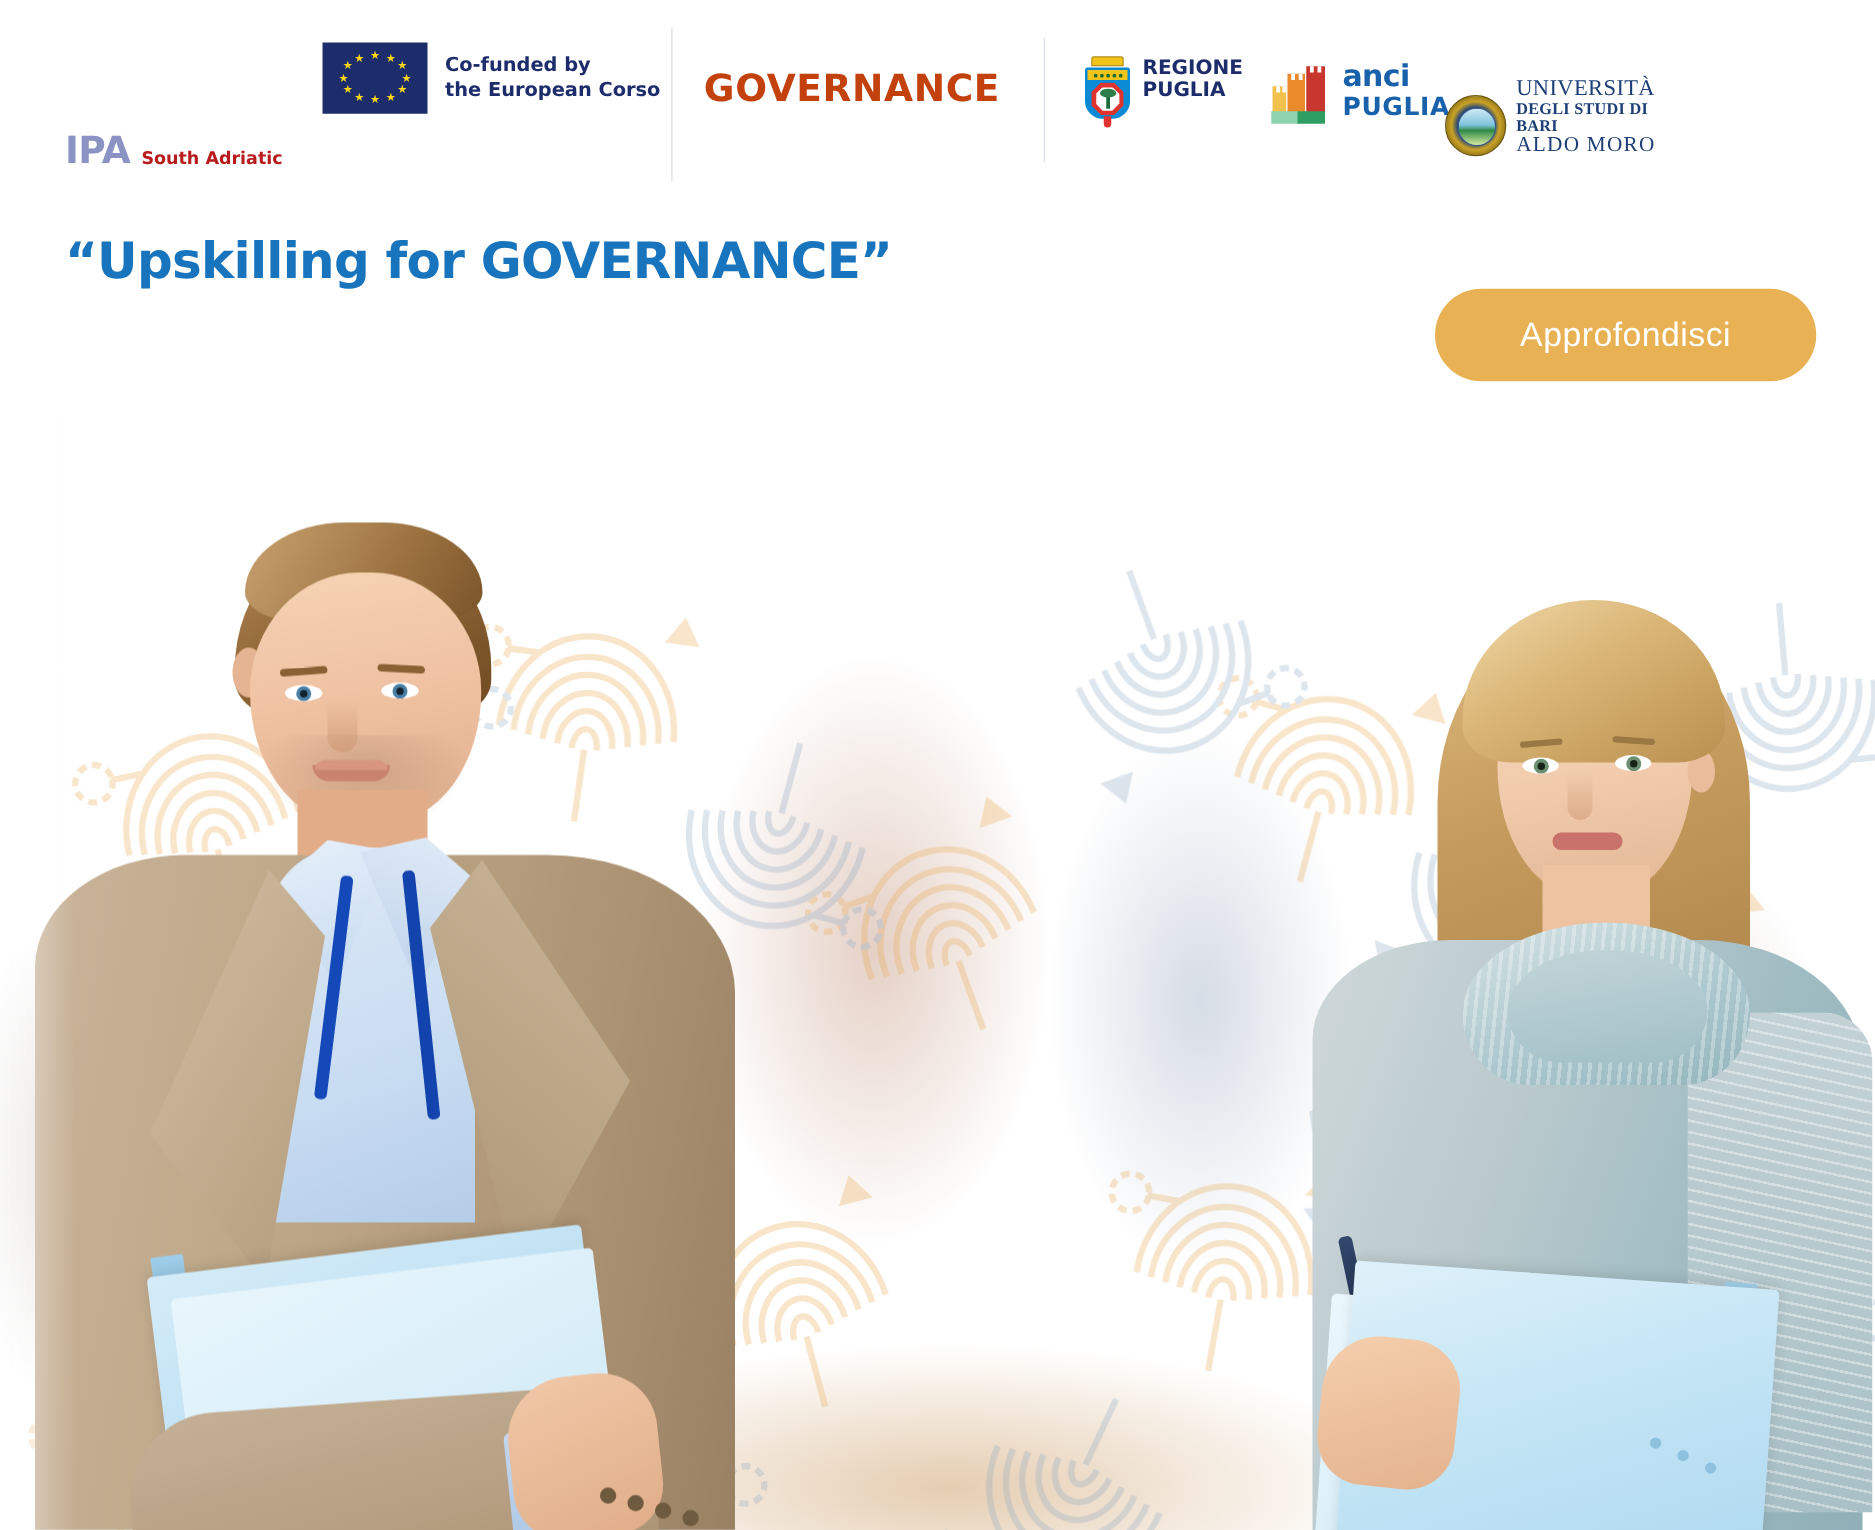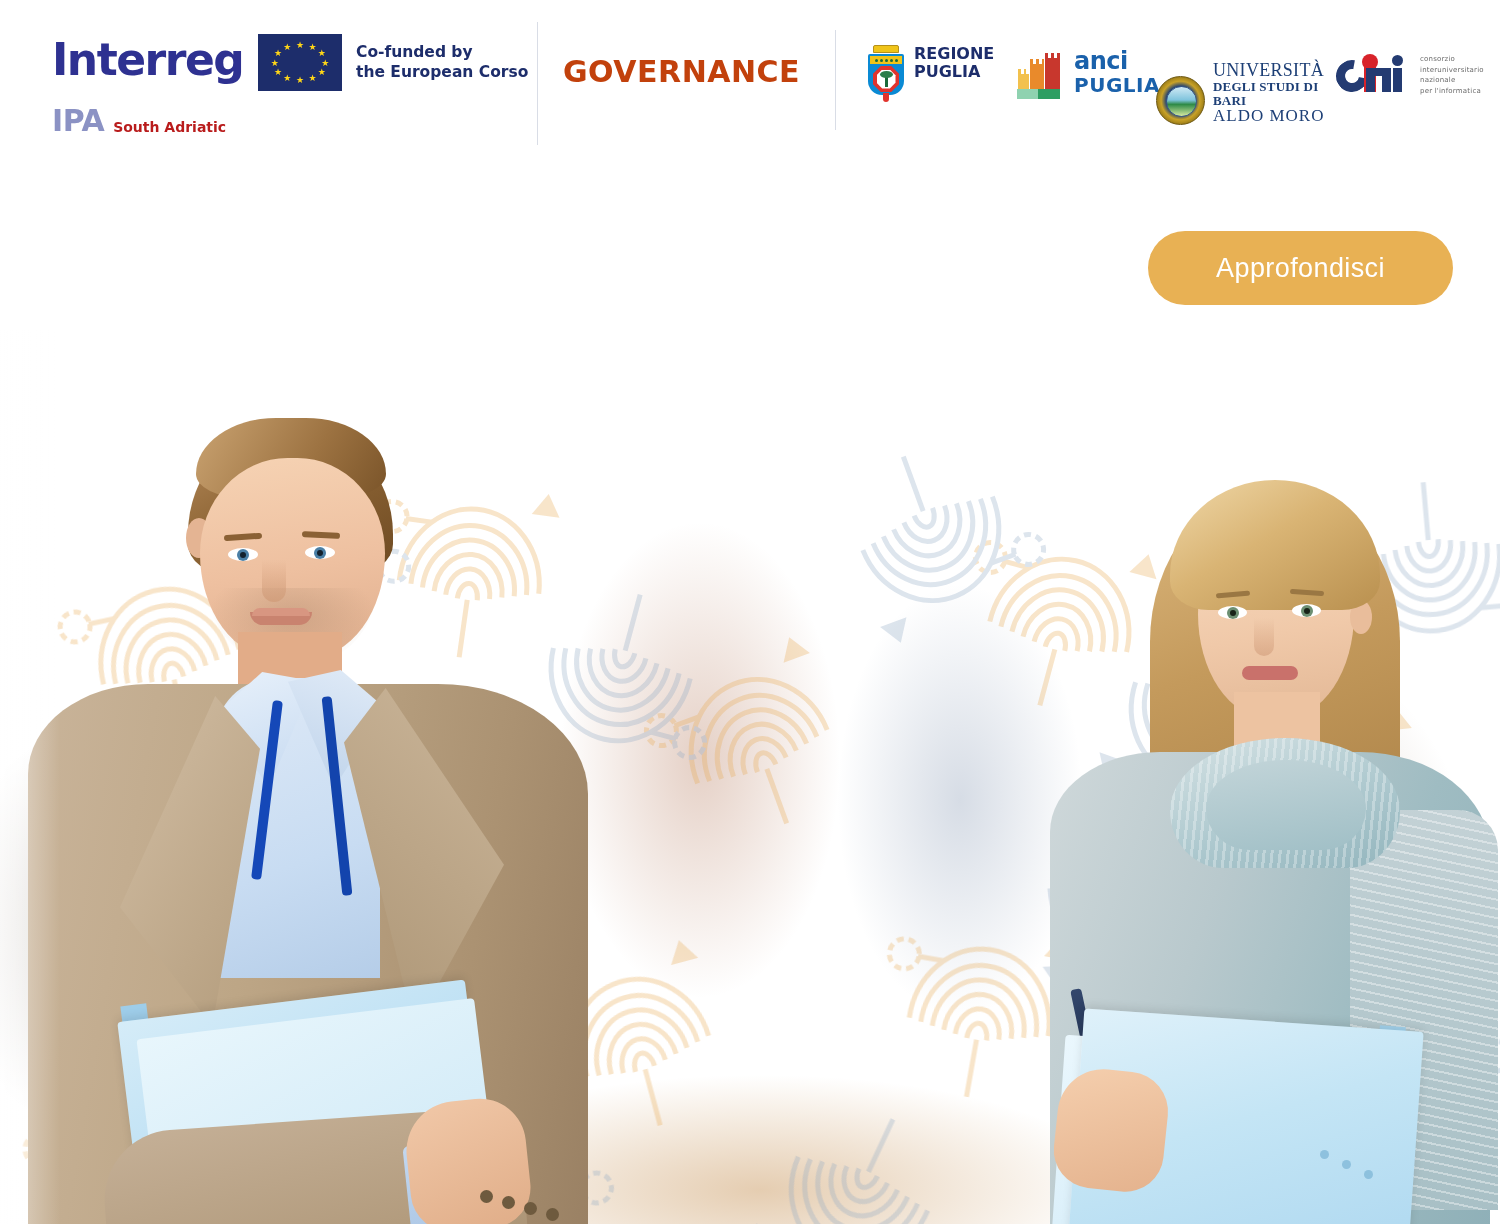--- a/index.html
+++ b/index.html
@@ -502,21 +502,20 @@
     <div class="w-dots" style="left:300px;top:690px;"></div>
     <div class="w-dots" style="left:322px;top:700px;"></div>
     <div class="w-dots" style="left:344px;top:710px;"></div>
   </div>
 </div>
 
 <header class="header">
   <div class="logo-row">
 
     <div class="interreg-block">
-      <div class="interreg-word">Interreg</div>
       <div class="ipa-row">
         <span class="ipa-word">IPA</span>
         <span class="ipa-sub">South Adriatic</span>
       </div>
     </div>
 
     <div class="eu-group">
       <div class="eu-flag">
         <span class="eu-star" style="left:50%;top:20%">★</span>
         <span class="eu-star" style="left:65%;top:23.5%">★</span>
@@ -592,39 +591,22 @@
 
       <div class="uniba">
         <div class="uniba-seal"></div>
         <div class="uniba-txt">
           <div class="uniba-1">UNIVERSITÀ</div>
           <div class="uniba-2">DEGLI STUDI DI BARI</div>
           <div class="uniba-3">ALDO MORO</div>
         </div>
       </div>
 
-      <div class="cini">
-        <div class="cini-mark">
-          <div class="cini-c"></div>
-          <div class="cini-redbar"></div>
-          <div class="cini-red"></div>
-          <div class="cini-n"></div>
-            <div class="cini-n2"></div>
-            <div class="cini-n3"></div>
-          <div class="cini-i"></div>
-            <div class="cini-idot"></div>
-        </div>
-        <div class="cini-txt">
-          <div>consorzio</div>
-          <div>interuniversitario</div>
-          <div>nazionale</div>
-          <div>per l'informatica</div>
-        </div>
-      </div>
 
     </div>
   </div>
 </header>
 
 <h1 class="headline">
+  <span>“Upskilling for GOVERNANCE”</span>
 </h1>
 
 <button class="cta">Approfondisci</button>
 
 </body></html>

